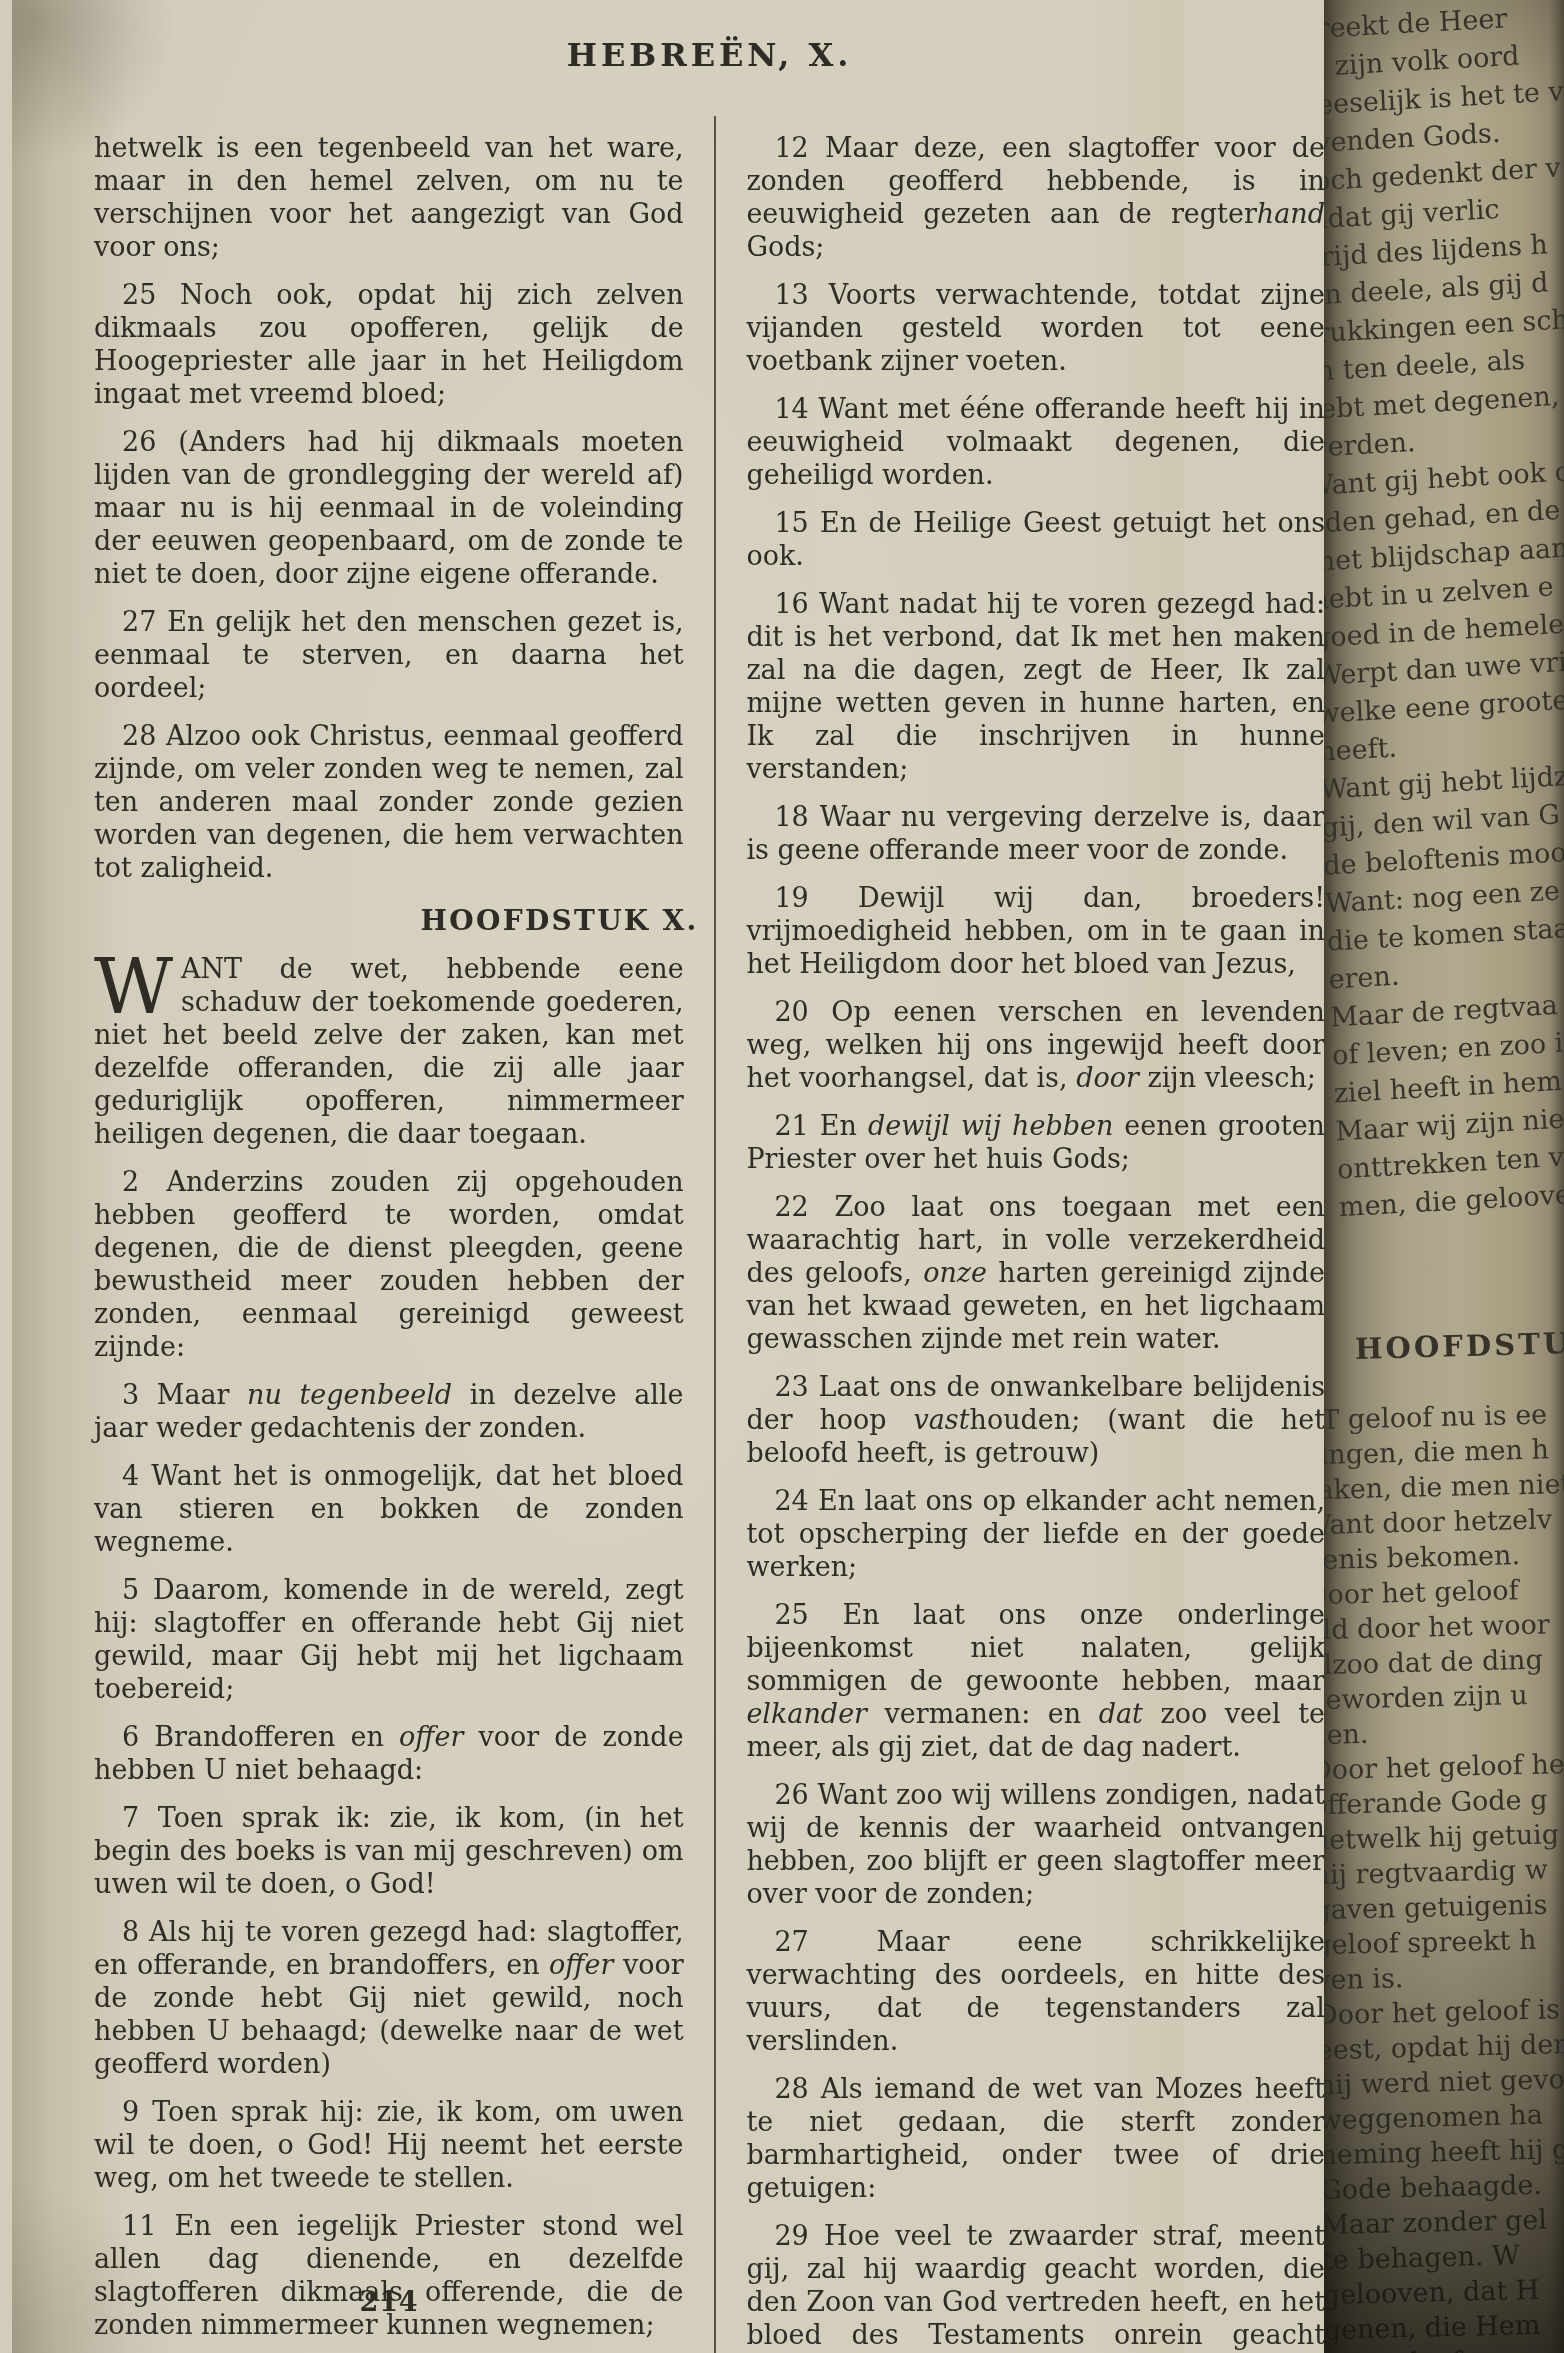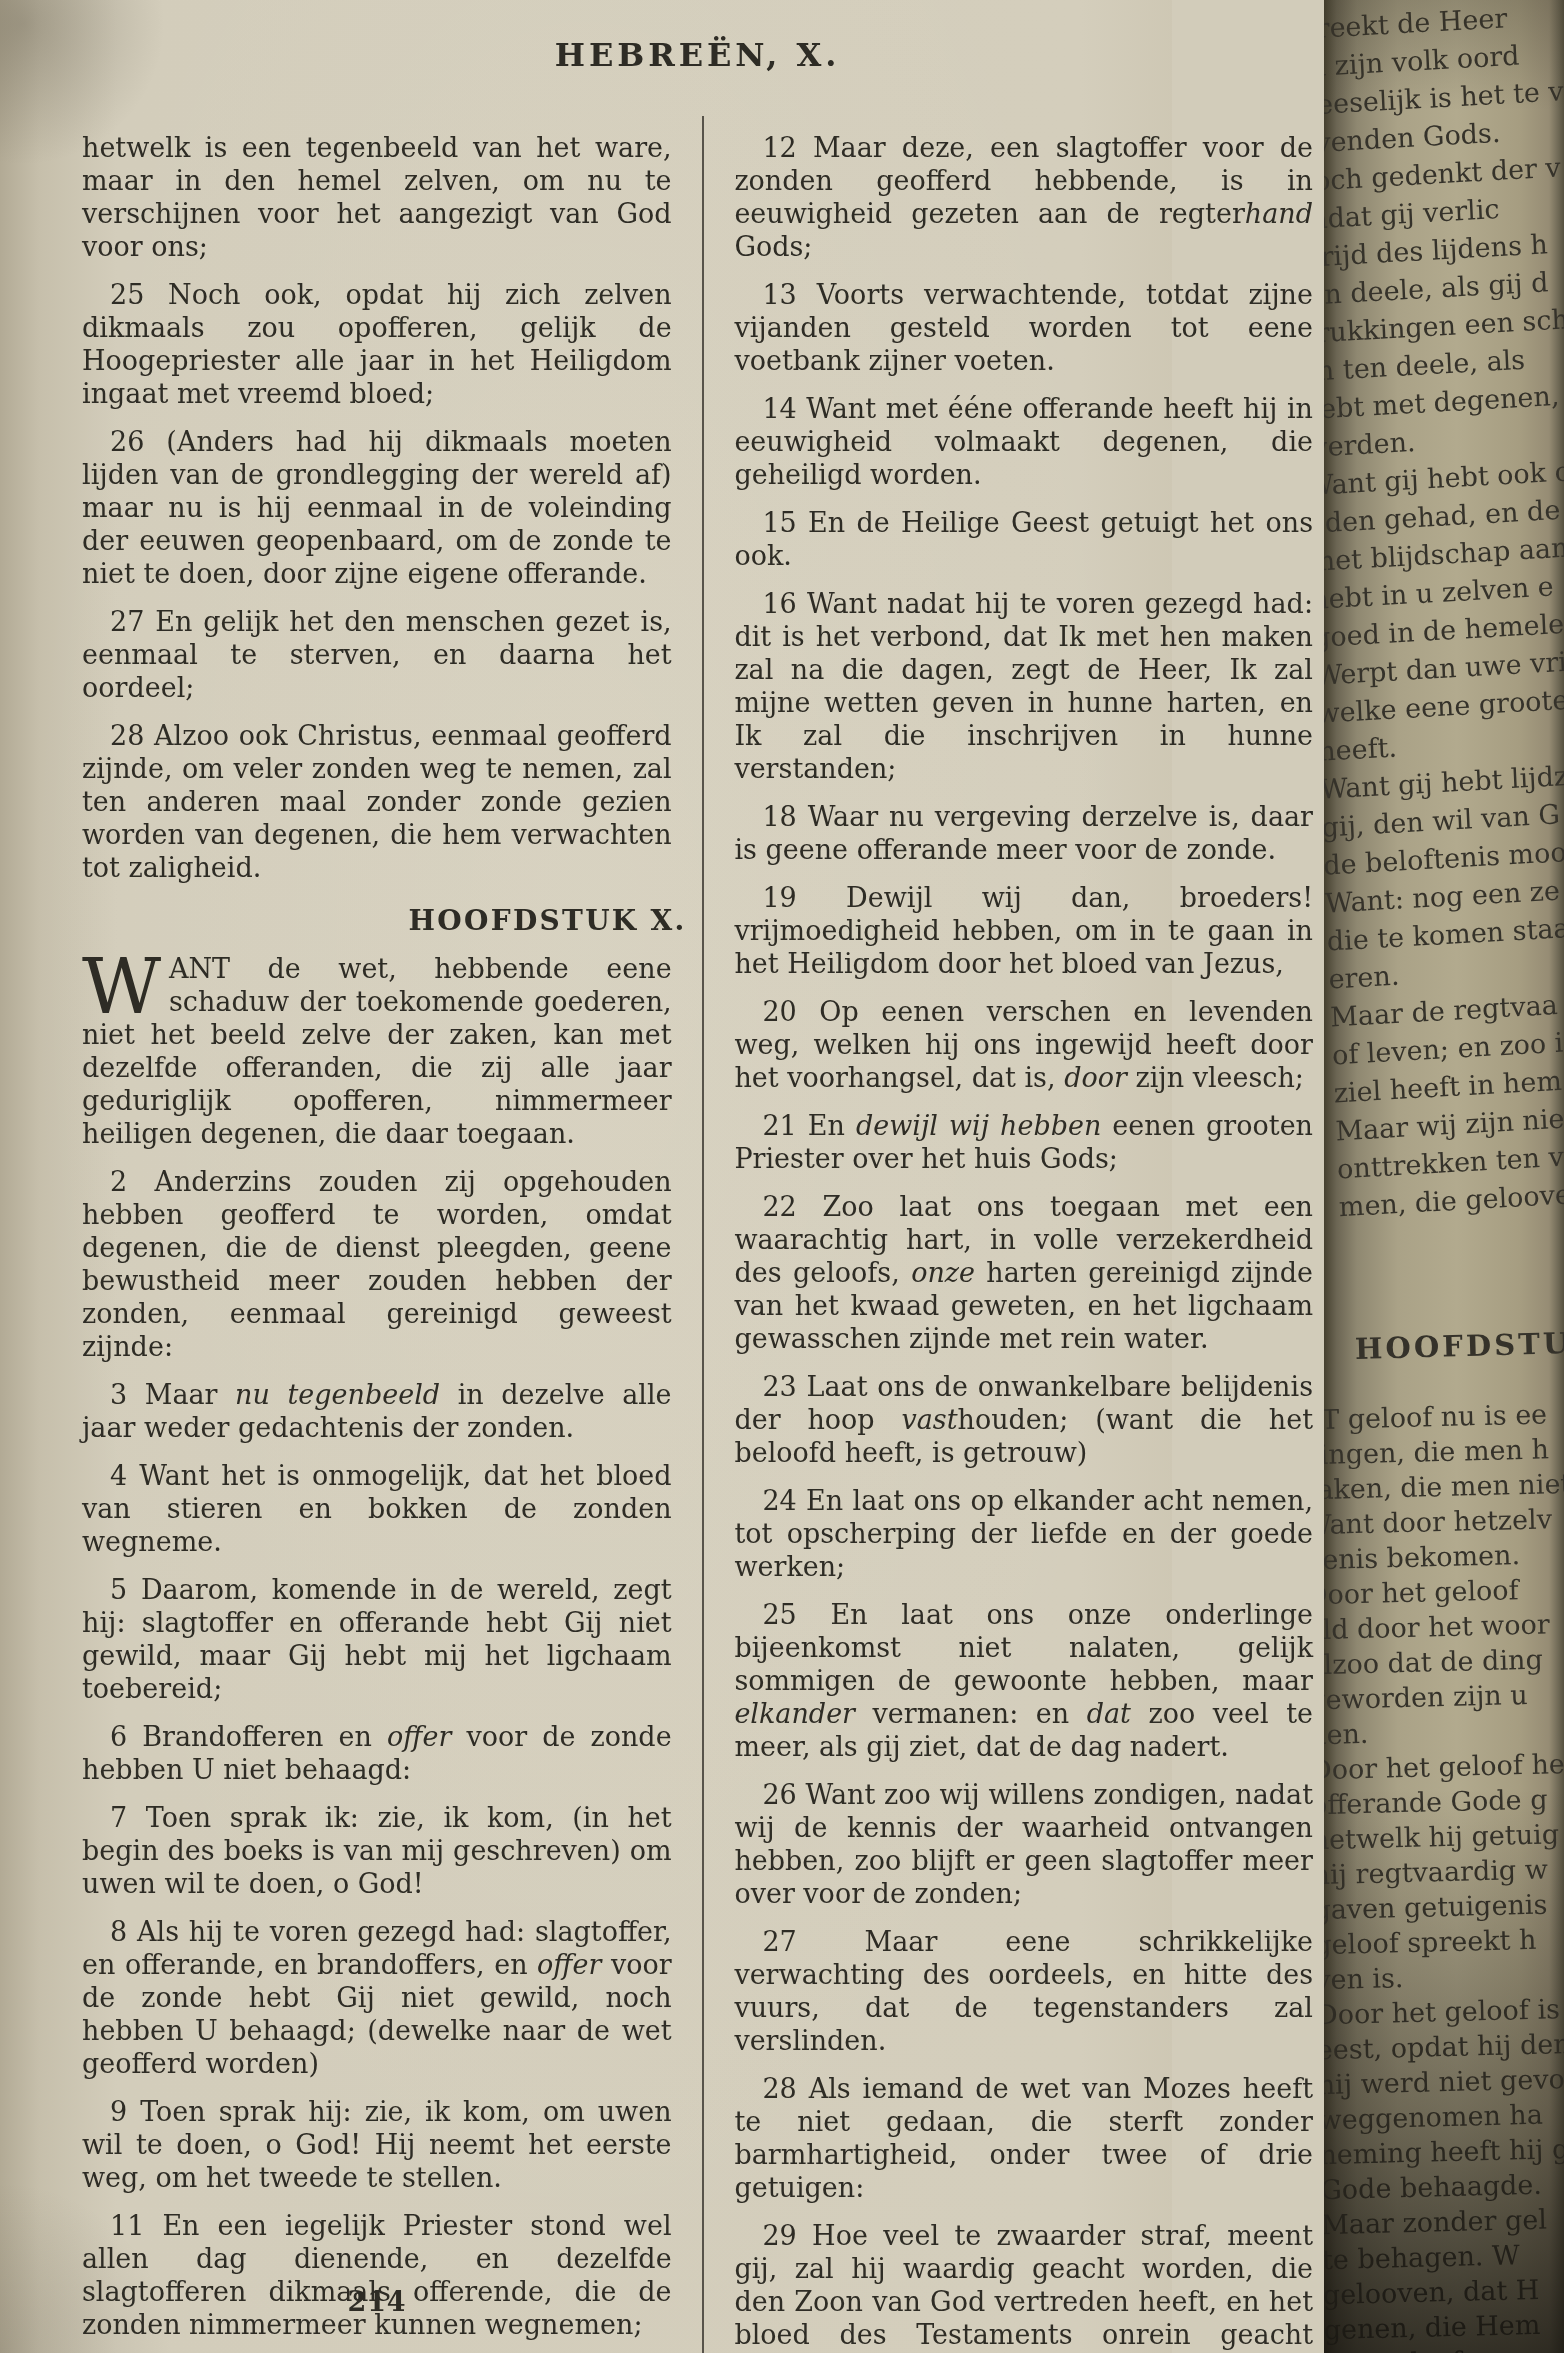--- a/index.html
+++ b/index.html
@@ -4,21 +4,21 @@
 <style>
   html,body{margin:0;padding:0;background:#2a2822;}
   .page{
     position:relative;width:1565px;height:2354px;overflow:hidden;
     font-family:"DejaVu Serif","Liberation Serif",serif;
     color:var(--ink,#2e2c25);
     background:var(--paper,#d2ccba);
   }
   
   .main{
-    position:absolute;left:0;top:0;width:1148px;height:2354px;
+    position:absolute;left:12px;top:0;width:1148px;height:2354px;
     background:linear-gradient(90deg,
       #b2aa95 0px,#c6bfab 39px,#d3cdbb 117px,#d4cebc 1080px,
       #cbc4b0 1221px,#b7af99 1291px,#9a917b 1324px);
     padding-left:24px;
   }
   .main::before{ 
     content:"";position:absolute;inset:0;pointer-events:none;
     background:
       radial-gradient(circle at 2% 1%, rgba(75,68,52,.30), rgba(75,68,52,0) 141px),
       radial-gradient(circle at 0% 100%, rgba(75,68,52,.18), rgba(75,68,52,0) 172px),

